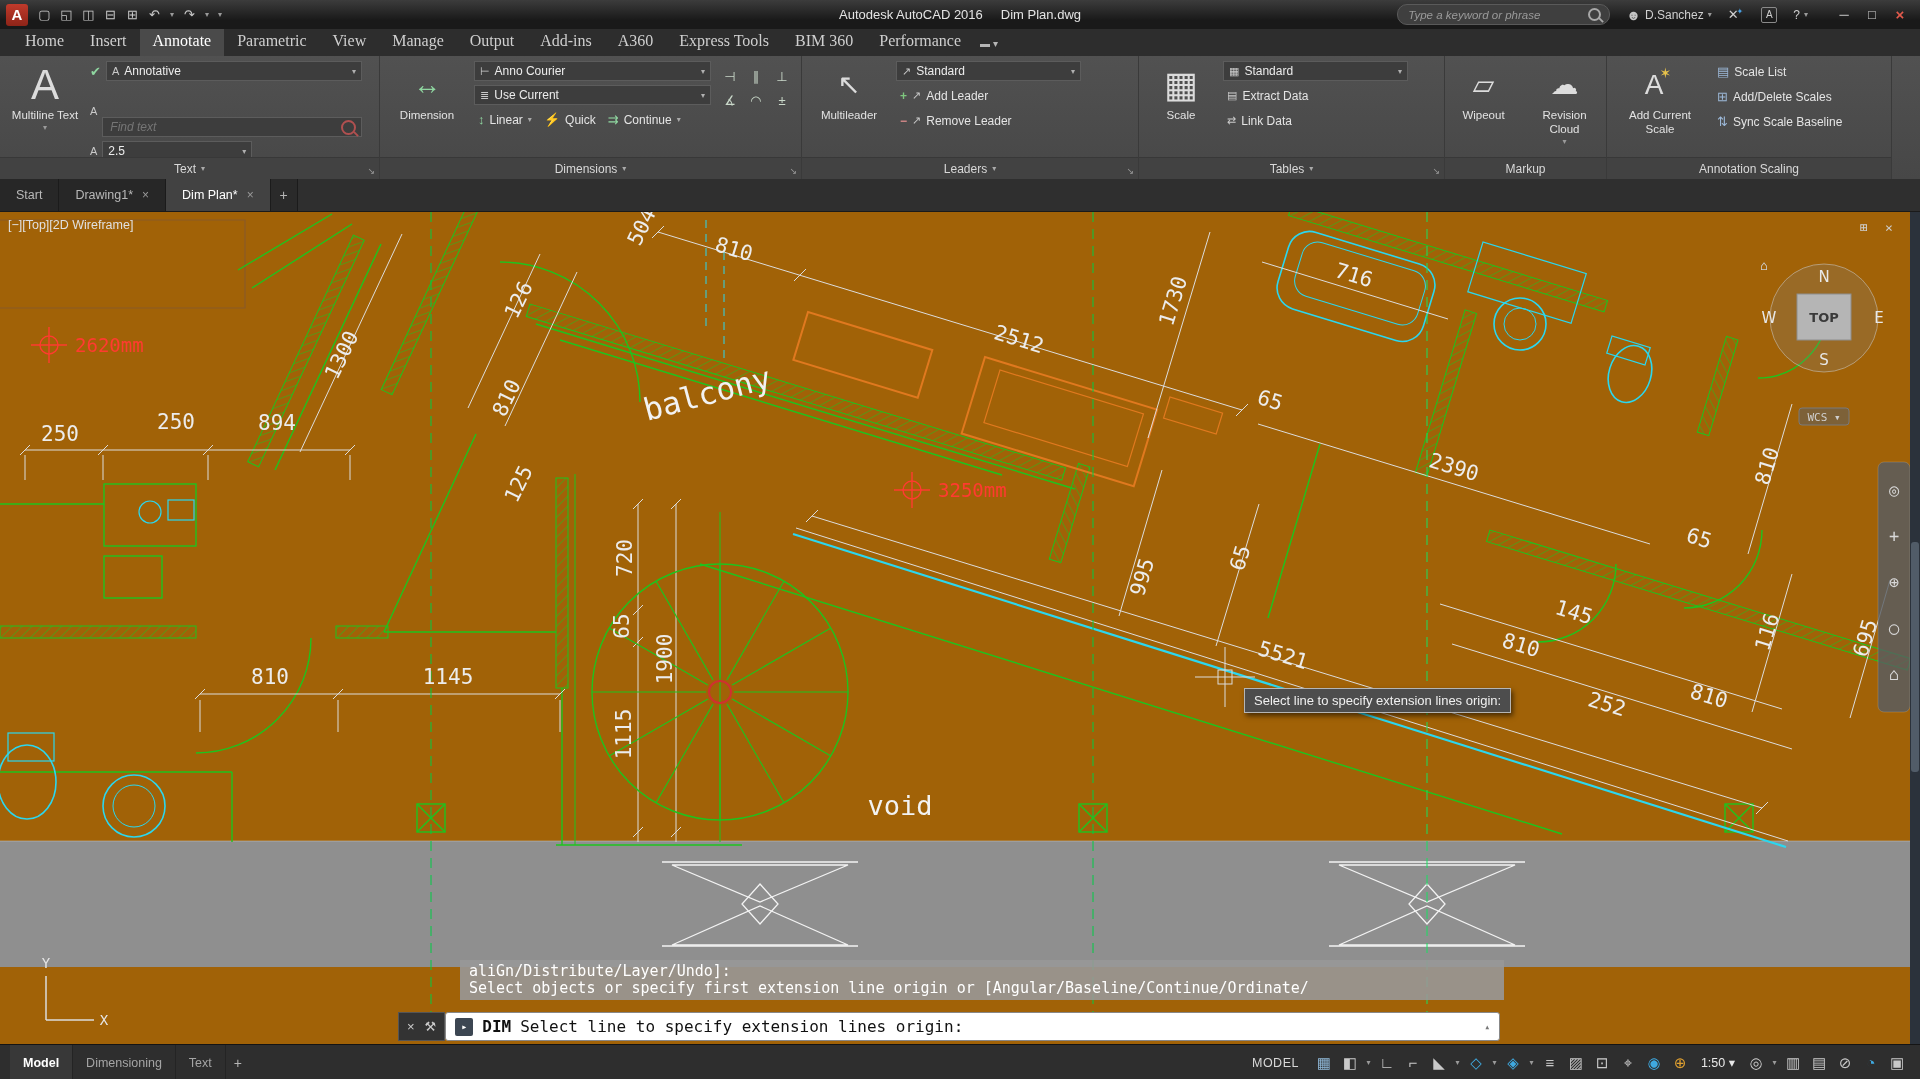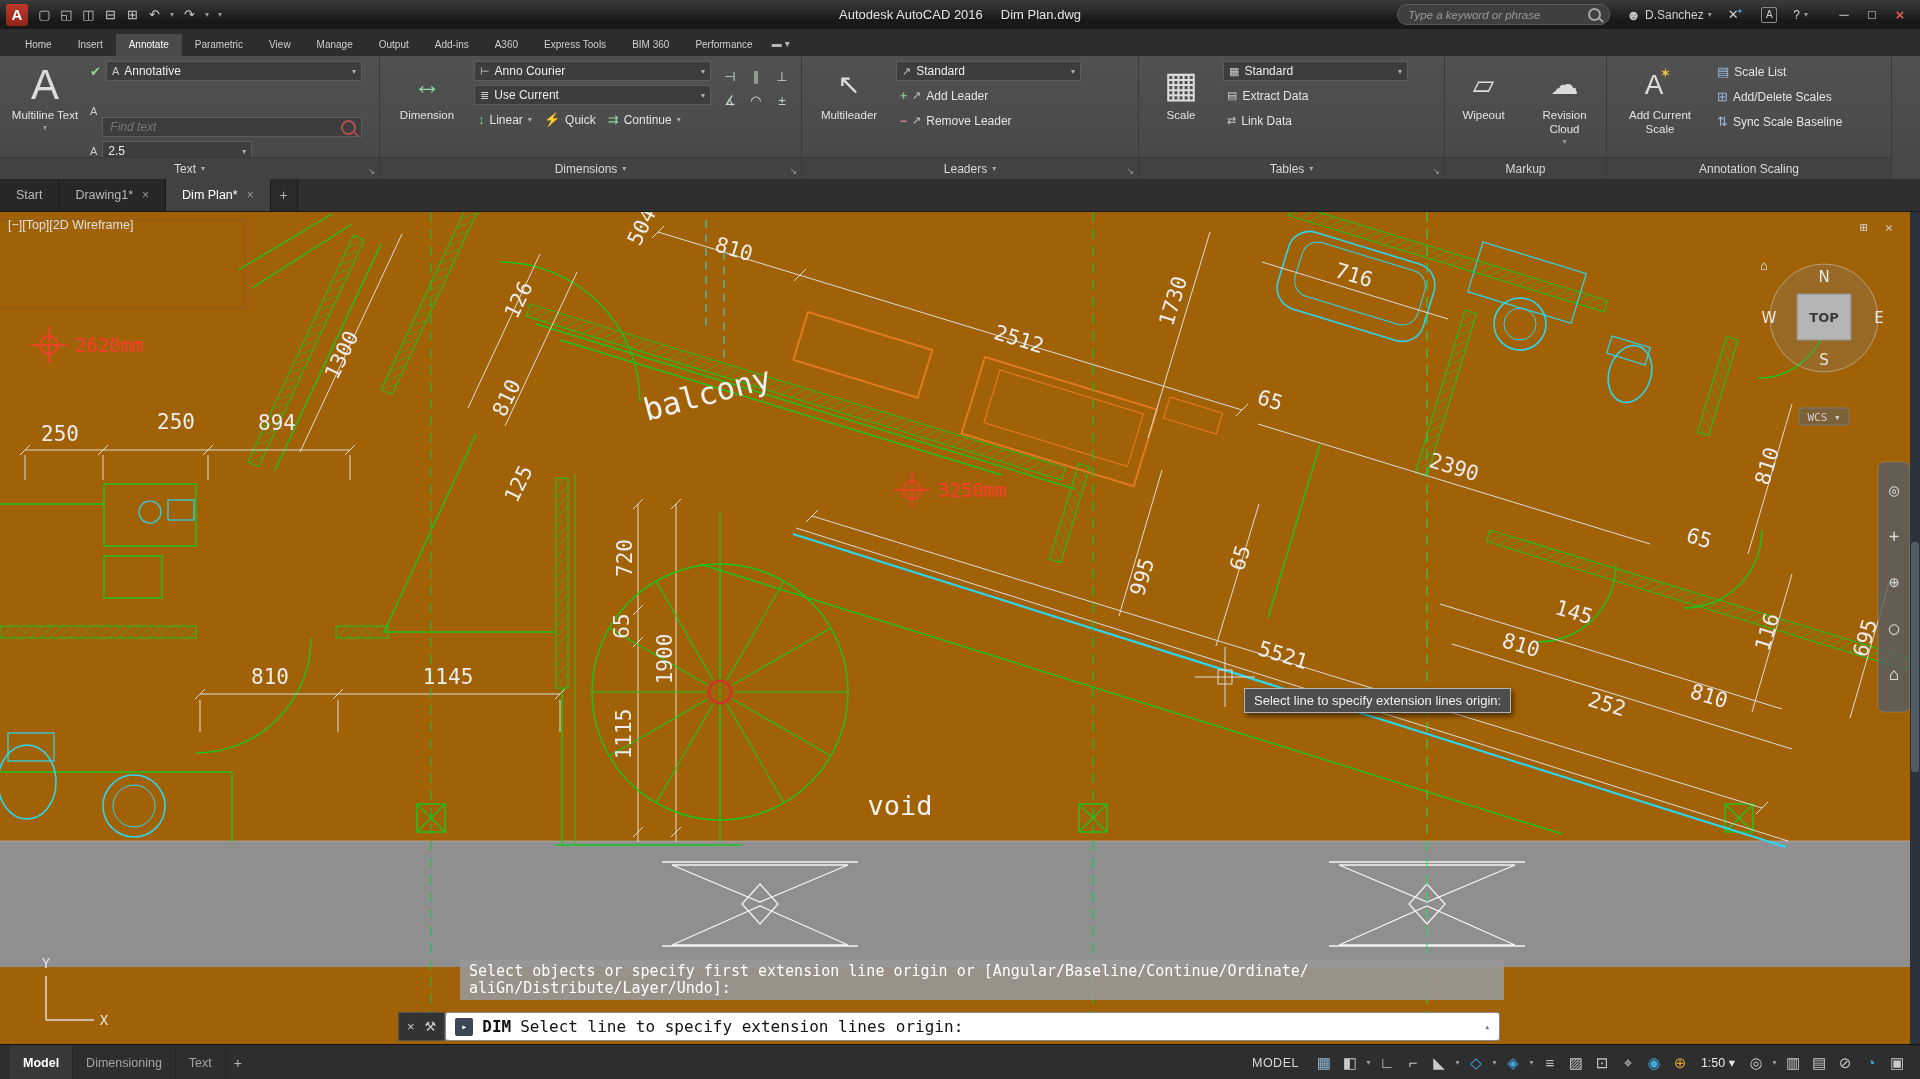--- a/index.html
+++ b/index.html
@@ -36,21 +36,21 @@
   .xstar{color:#4aa3e8;font-size:8px;position:relative;top:-5px;left:-2px;}
   .abox{border:1px solid #8a8a8a;font-size:10px;color:#cfcfcf;width:14px;height:14px;
         display:flex;align-items:center;justify-content:center;border-radius:2px;}
   .winbtns{display:flex;margin-left:6px;}
   .winbtn{width:28px;height:21px;display:flex;align-items:center;justify-content:center;
           font-size:13px;color:#cfcfcf;}
   .winbtn.close{color:#e25a4c;font-weight:bold;font-size:15px;}
 
   
   .tabsrow{height:27px;background:#2d2d2d;display:flex;align-items:flex-end;padding-left:12px;}
-  .rtab{padding:5px 13px 6px;font-size:10px;color:#cfcfcf;white-space:nowrap;}
+  .rtab{padding:5px 13px 6px;font-size:16px;color:#cfcfcf;white-space:nowrap;font-family:Liberation Serif, serif;}
   .rtab.active{background:#4a4a4a;color:#fff;}
   .ribbon-opts{display:flex;align-items:center;gap:3px;color:#b5b5b5;font-size:10px;
                padding:0 10px 7px 6px;}
 
   
   .ribbon{height:123px;background:linear-gradient(#515151,#474747);display:flex;}
   .panel{position:relative;border-right:1px solid #3a3a3a;height:123px;box-sizing:border-box;flex:none;}
   .panel-label{position:absolute;bottom:0;left:0;right:0;height:21px;background:#424242;
                border-top:1px solid #383838;color:#d8d8d8;font-size:12px;display:flex;
                align-items:center;justify-content:center;gap:5px;}
@@ -685,22 +685,22 @@
     <g class="w">
       <line x1="1195" y1="465" x2="1255" y2="465"></line>
       <line x1="1225" y1="435" x2="1225" y2="495"></line>
       <rect x="1218" y="458" width="14" height="14" fill="none"></rect>
     </g>
   </svg>
 
   <div class="tooltip">Select line to specify extension lines origin:</div>
 
   <div class="cmdhist">
+    <div>aliGn/Distribute/Layer/Undo]:</div>
     <div>Select objects or specify first extension line origin or [Angular/Baseline/Continue/Ordinate/</div>
-    <div>aliGn/Distribute/Layer/Undo]:</div>
   </div>
 
   <div class="cmdbar">
     <div class="cmd-tools">
       <span>×</span>
       <span>⚒</span>
     </div>
     <div class="cmd-input">
       <span class="cmd-icon">▸</span>
       <span class="cmd-prefix">DIM</span>

